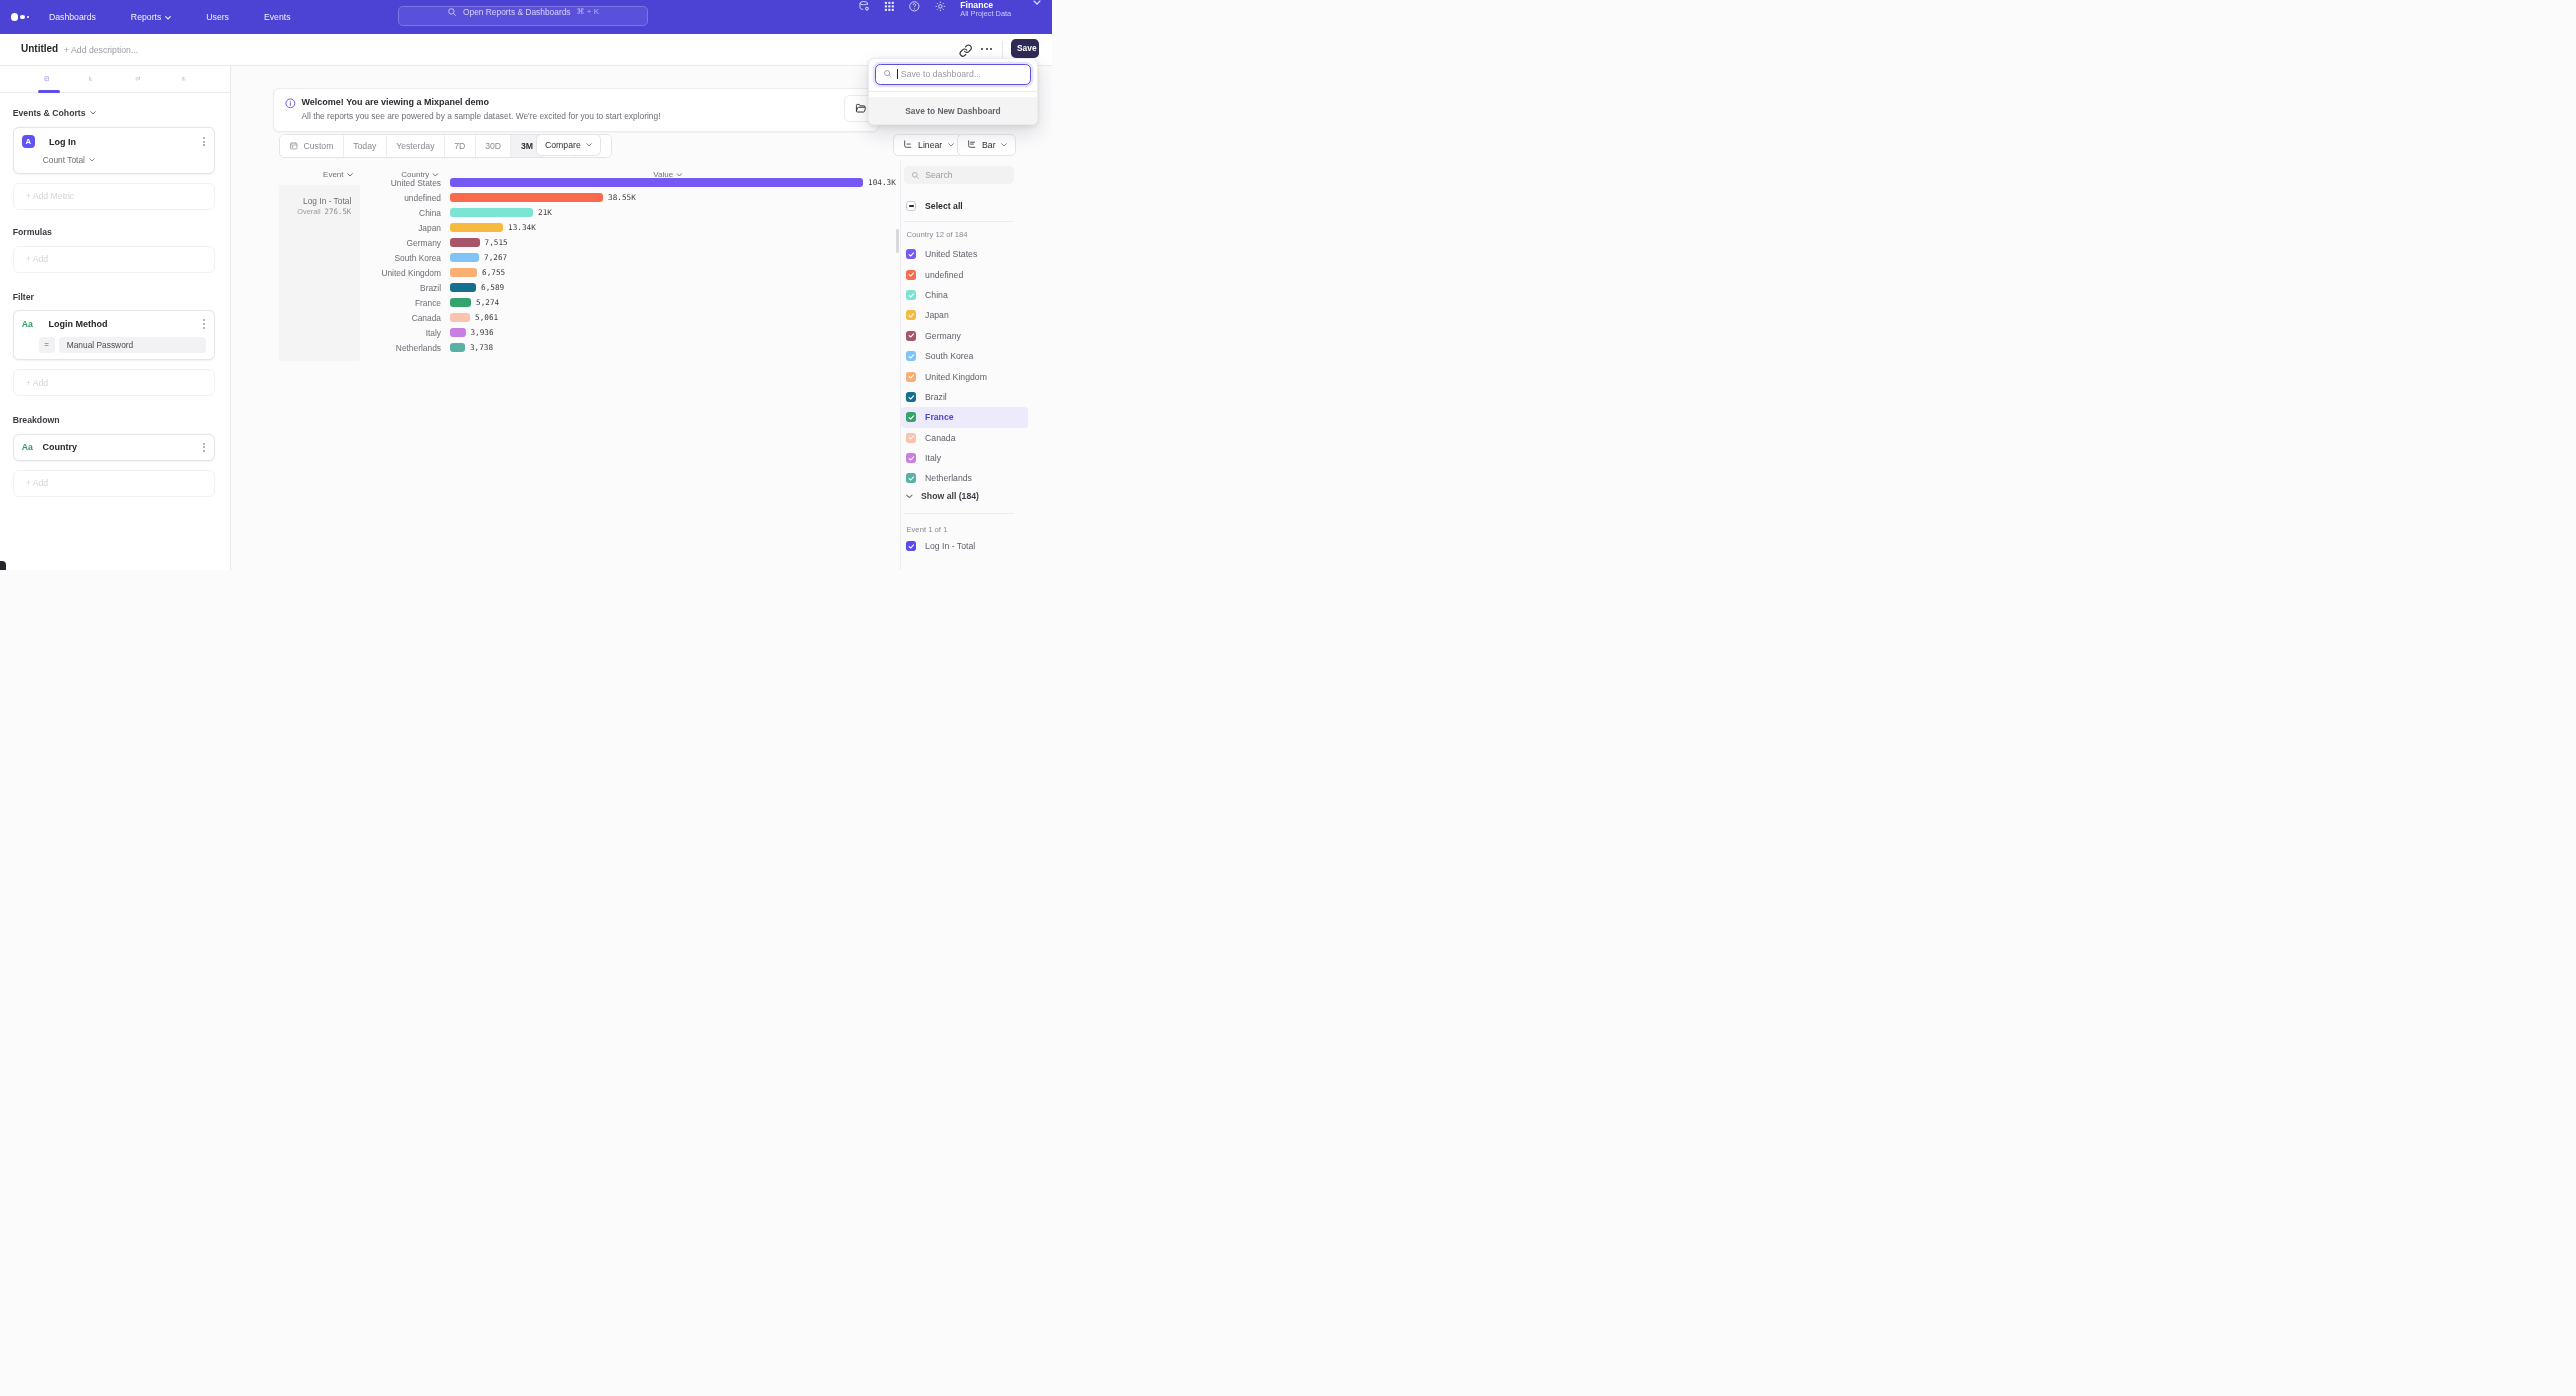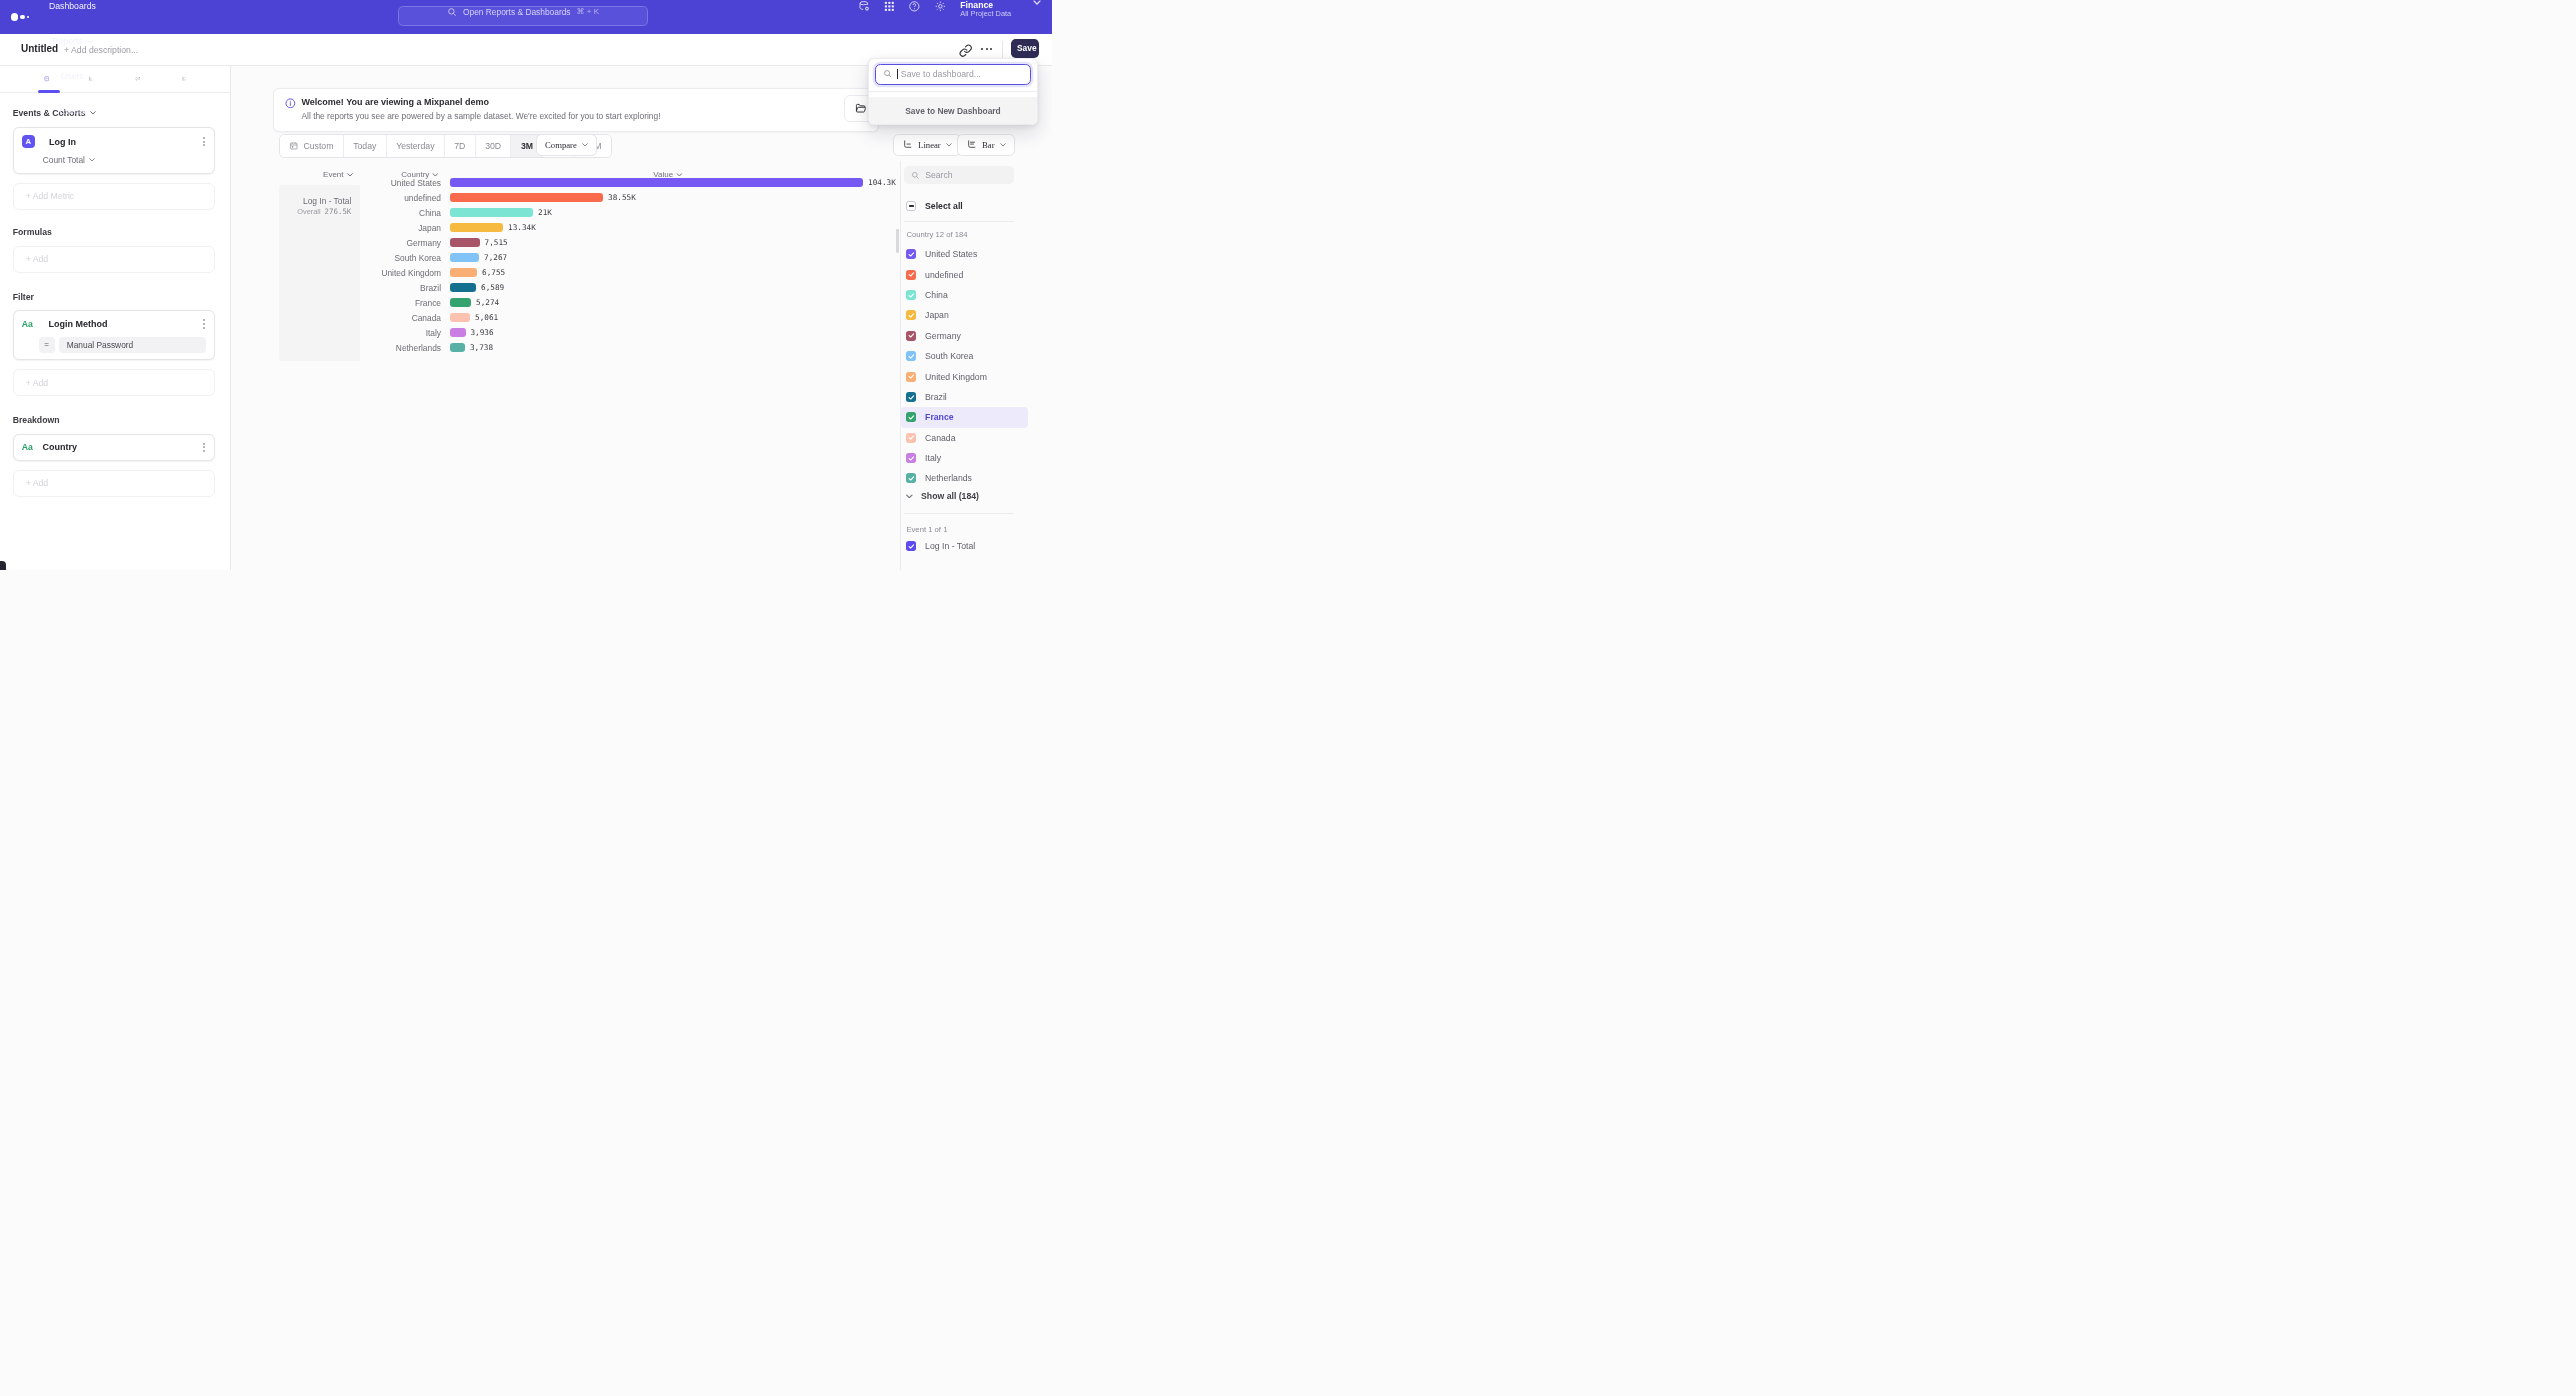--- a/index.html
+++ b/index.html
@@ -9,21 +9,21 @@
   .mono{font-family:"DejaVu Sans Mono",monospace;}
   svg{display:block;}
 
   
   .nav{position:absolute;left:0;top:0;width:1052px;height:34px;background:#4c43d4;z-index:5;}
   .logo{position:absolute;left:10.7px;top:0;height:34px;display:flex;align-items:center;gap:2px;}
   .logo i{display:block;border-radius:50%;background:#fff;}
   .logo i:nth-child(1){width:7.4px;height:7.4px;}
   .logo i:nth-child(2){width:4.7px;height:4.7px;}
   .logo i:nth-child(3){width:2.3px;height:2.3px;}
-  .nav-items{position:absolute;left:43px;top:0;height:34px;display:flex;align-items:center;gap:23px;flex-direction:column;}
+  .nav-items{position:absolute;left:43px;top:0;height:34px;display:flex;align-items:center;gap:23px;}
   .nav-item{display:flex;align-items:center;gap:4px;color:#f2f1fd;font-size:8.7px;cursor:pointer;background:none;border:none;font-family:inherit;}
   .nav-item .chev{display:none;margin-top:1.3px;}
   .nav-item.haschev .chev{display:block;}
   .nav-search{position:absolute;left:398px;top:6px;width:250px;height:20px;border-radius:4.7px;
       background:#5a51da;border:0.7px solid #7d74e6;display:flex;justify-content:center;gap:6px;
       color:#d7d4f8;font-size:8.4px;cursor:pointer;box-sizing:border-box;}
   .nav-search .short{color:#b6b1ee;font-size:8px;}
   .nav-right{position:absolute;right:10.7px;top:0;height:34px;display:flex;align-items:flex-start;gap:12.7px;}
   .nav-ic{width:12.7px;height:12.7px;color:#e7e4fb;cursor:pointer;}
   .project{display:flex;flex-direction:column;line-height:1.15;margin-left:1.3px;cursor:pointer;}
@@ -81,21 +81,21 @@
       font-size:8.7px;color:#2e2e35;cursor:pointer;}
   
   .seg-group{position:absolute;left:48px;top:68px;height:21.5px;display:flex;background:#fff;
       border:0.7px solid #e4e4e8;border-radius:5.4px;overflow:hidden;}
   .seg{display:flex;align-items:center;gap:4.7px;padding:0 9.4px;font-size:8.7px;color:#8a8a93;background:#fff;
       border:none;border-right:0.7px solid #ededf0;cursor:pointer;font-family:inherit;}
   .seg:last-child{border-right:none;}
   .seg .cal{display:none;color:#8a8a93;}
   .seg.active{background:#f2f2f4;color:#2e2e35;font-weight:600;}
   .btn{position:absolute;height:21.5px;background:#fff;border:0.7px solid #e4e4e8;border-radius:5.4px;display:flex;
-      align-items:center;gap:5.4px;padding:0 8px;font-size:8.7px;color:#2e2e35;cursor:pointer;box-sizing:border-box;font-family:Liberation Serif, serif;}
+      align-items:center;gap:5.4px;padding:0 8px;font-size:8.7px;color:#2e2e35;cursor:pointer;box-sizing:border-box;font-family:Liberation Sans, sans-serif;}
   .btn .chev{color:#8a8a93;}
   #compare-btn{left:305px;top:68px;}
   #linear-btn{left:662px;top:68px;}
   #bar-btn{left:726px;top:68px;}
   .btn .bicon{color:#3a3a40;}
 
   
   .col-h{position:absolute;top:104px;transform:translateX(-50%);display:flex;align-items:center;gap:3.4px;
       font-size:8px;color:#6f6f78;cursor:pointer;}
   .event-box{position:absolute;left:48px;top:119px;width:81px;height:176px;background:#f4f4f5;border-radius:2px;}

